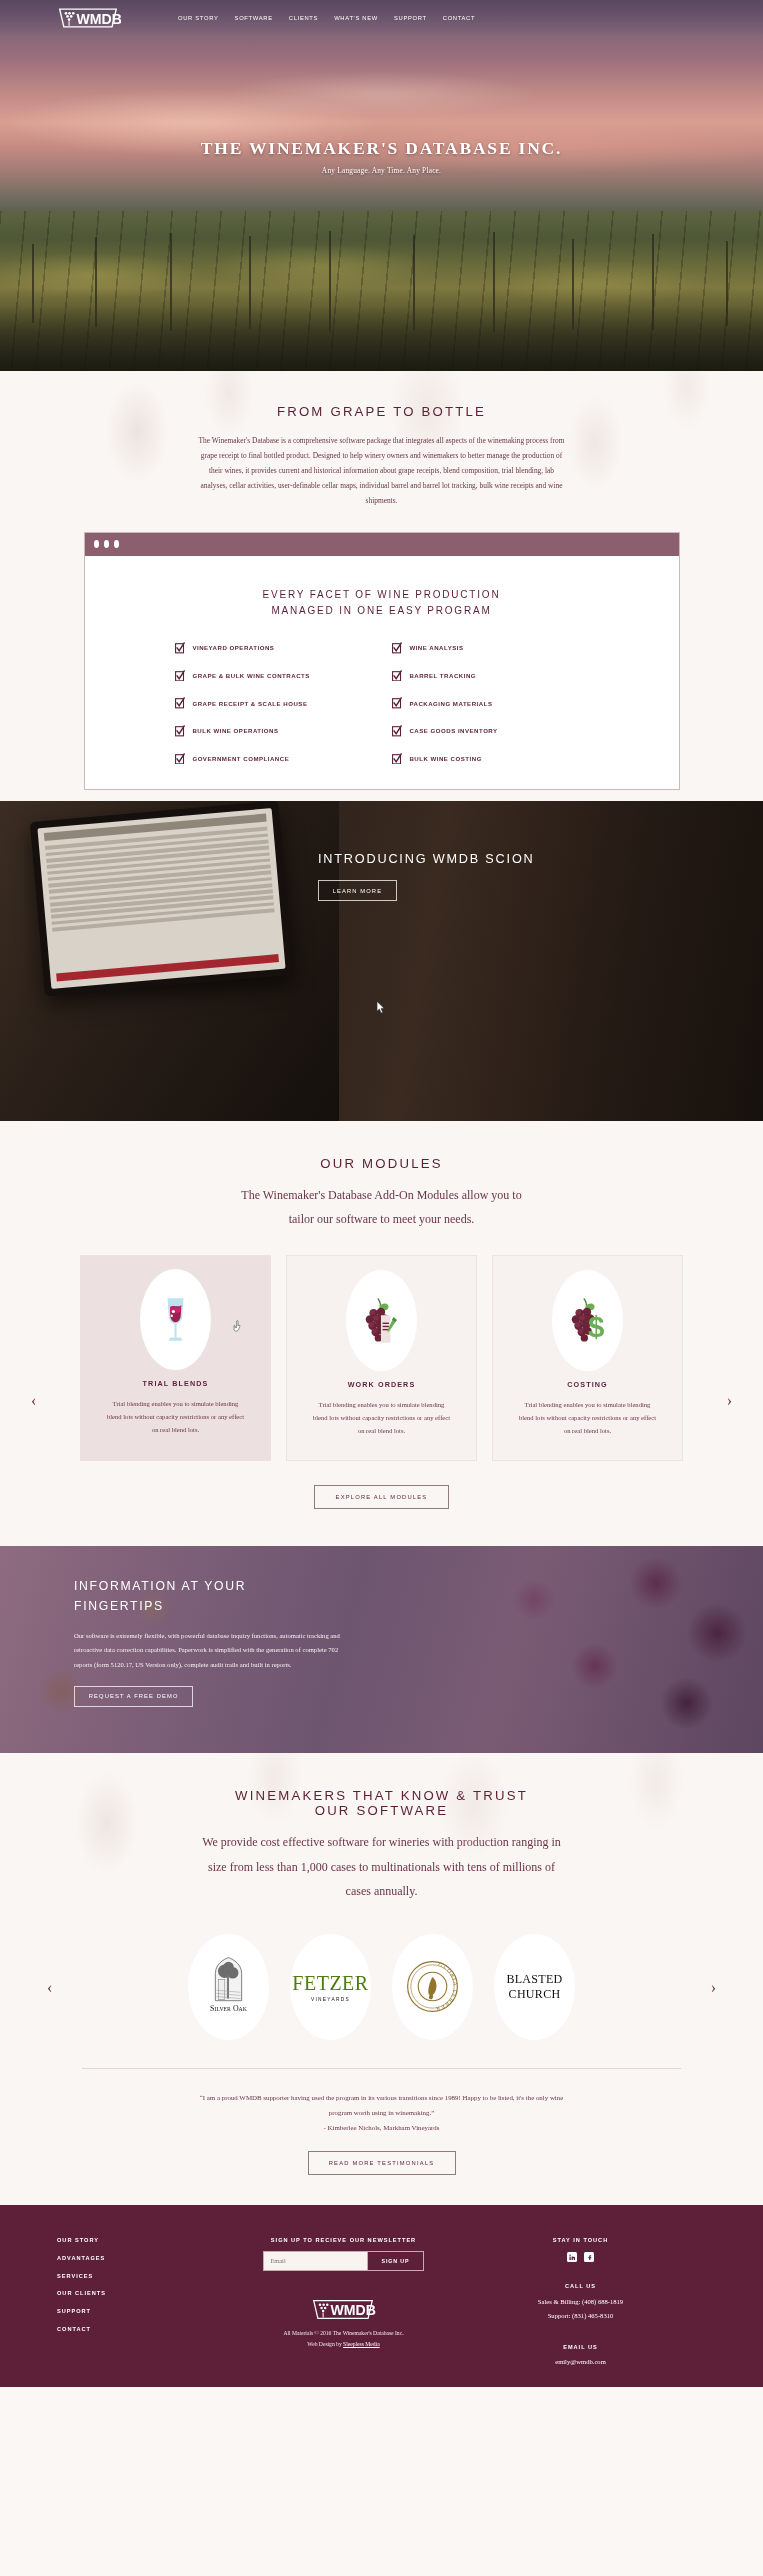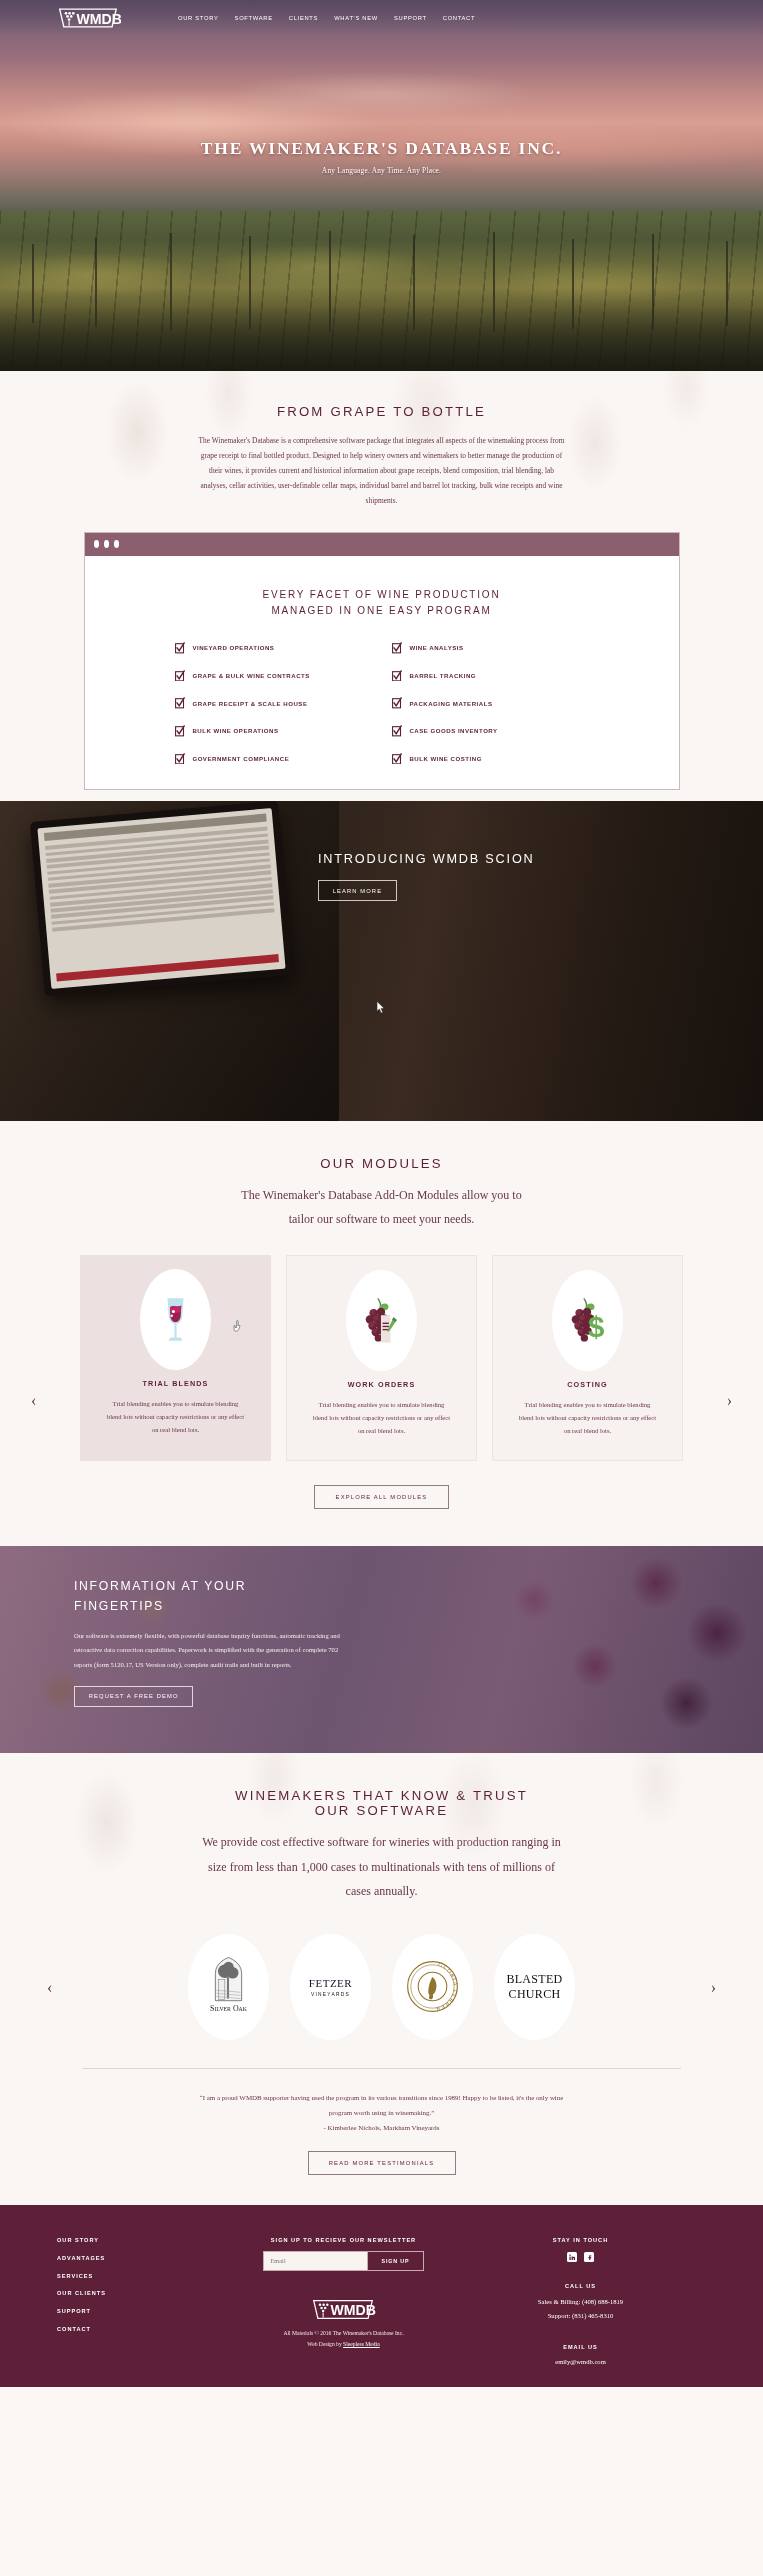--- a/index.html
+++ b/index.html
@@ -606,21 +606,21 @@
             <g stroke="#999" stroke-width="1">
               <path d="M16 66 L62 70"></path>
                 <path d="M16 72 L62 76"></path>
                 <path d="M16 78 L62 82"></path>
             </g>
             <text x="39" y="106" text-anchor="middle" font-family="Liberation Serif, serif" font-size="15" fill="#1a1a1a">S<tspan font-size="11">ILVER</tspan> O<tspan font-size="11">AK</tspan></text>
           </svg>
         </div>
         <div class="client-oval">
           <div style="text-align:center">
-            <div style="font-family:'Liberation Serif',serif;font-size:11px;letter-spacing:0.5px;color:#0f172a">FETZER</div>
+            <div style="font-family:'Liberation Serif',serif;font-size:20px;letter-spacing:0.5px;color:#4d7c0f">FETZER</div>
             <div style="font-family:'Liberation Sans',sans-serif;font-size:4.8px;letter-spacing:1.3px;color:#111;margin-top:2.1px">VINEYARDS</div>
           </div>
         </div>
         <div class="client-oval">
           <svg width="55" height="55" viewBox="0 0 104 104">
             <circle cx="52" cy="52" r="47" fill="none" stroke="#93742f" stroke-width="2.2"></circle>
             <circle cx="52" cy="52" r="41" fill="none" stroke="#93742f" stroke-width="1.2"></circle>
             <circle cx="52" cy="52" r="27" fill="none" stroke="#93742f" stroke-width="2"></circle>
             <path d="M52 34 C60 40 62 54 56 64 C50 72 44 70 44 62 C44 52 48 40 52 34 Z" fill="#93742f"></path>
             <path d="M49 66 C44 70 44 76 49 76 C53 76 54 70 52 66 Z" fill="#93742f"></path>

